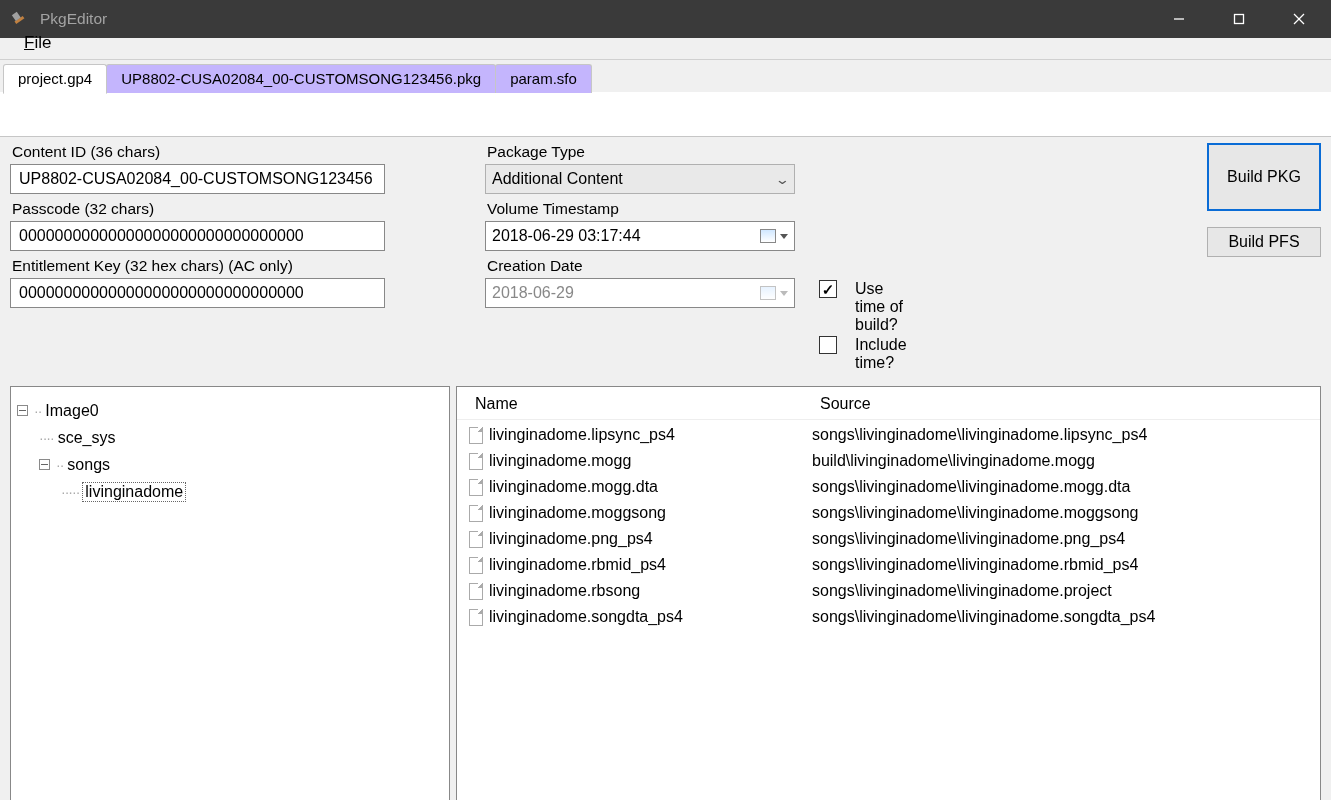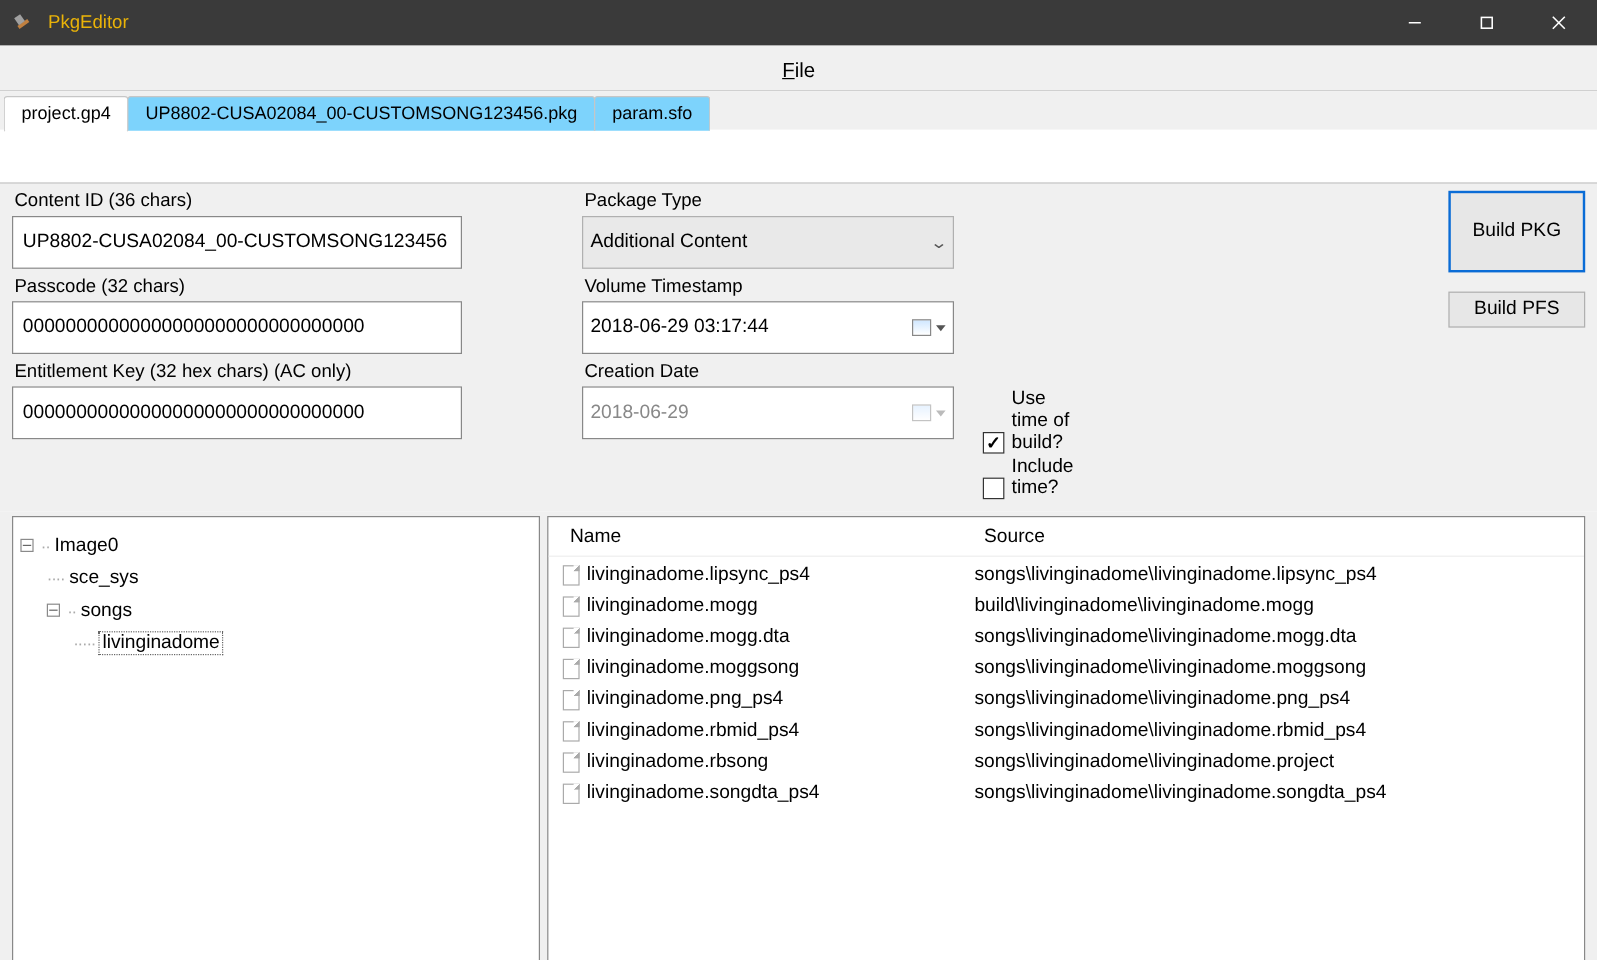--- a/index.html
+++ b/index.html
@@ -11,21 +11,21 @@
     background: #fff;
     width: 1331px;
     height: 800px;
     overflow: hidden;
   }
 
   
   .titlebar {
     height: 38px;
     background: #3a3a3a;
-    color: #eab308;
+    color: #a3a3a3;
     display: flex;
     align-items: center;
     padding: 0 2px 0 10px;
   }
   .titlebar .app-icon {
     width: 20px; height: 20px;
     margin-right: 10px;
     display: inline-flex;
   }
   .titlebar .title {
@@ -39,48 +39,47 @@
   .win-btn {
     width: 60px;
     display: flex;
     align-items: center;
     justify-content: center;
   }
   .win-btn svg { stroke: #fff; fill: none; }
 
   
   .menubar {
-    height: 38px;
+    height: 22px;
     background: #f0f0f0;
     padding: 0 16px;
     display: flex;
     align-items: flex-end;
     border-bottom: 1px solid #d0d0d0;
-    justify-content: center;
   }
   .menu-item {
     padding: 6px 8px;
     font-size: 17px;
   }
   .menu-item u { text-decoration: underline; }
 
   
   .tabs {
     display: flex;
     align-items: flex-start;
     background: #f0f0f0;
     padding: 3px 3px 0 3px;
   }
   .tab {
     padding: 5px 14px 6px 14px;
     font-size: 15px;
     border: 1px solid #c6c6c6;
     border-bottom: none;
     border-radius: 3px 3px 0 0;
-    background: #7dd3fc;
+    background: #c4b5fd;
     position: relative;
     top: 1px;
     margin-right: -1px;
   }
   .tab.active {
     background: #fff;
     z-index: 2;
     border-bottom: 1px solid #fff;
     margin-bottom: -1px;
   }
@@ -99,21 +98,21 @@
     align-items: start;
   }
   .col { display: flex; flex-direction: column; }
   .col1, .col2 { }
 
   .field-label {
     font-size: 15.5px;
     margin: 0 0 3px 2px;
   }
   .text-input, .dropdown, .date-picker {
-    height: 44px;
+    height: 30px;
     border: 1px solid #888;
     background: #fff;
     font-size: 16px;
     padding: 0 6px;
     margin-bottom: 6px;
     display: flex;
     align-items: center;
   }
   .text-input input {
     border: none; outline: none;
@@ -164,21 +163,21 @@
   .small-btn {
     width: 114px;
     height: 30px;
     border: 1px solid #b0b0b0;
     background: #e7e7e7;
     font-size: 16px;
     display: flex; align-items: center; justify-content: center;
   }
 
   .check-row {
-    display: flex; align-items: flex-end; gap: 6px;
+    display: flex; align-items: flex-start; gap: 18px;
     font-size: 16px;
     margin-top: 2px;
   }
   .chk {
     width: 18px; height: 18px;
     border: 1.5px solid #333;
     background: #fff;
     display: inline-flex; align-items: center; justify-content: center;
     flex-shrink: 0;
   }

